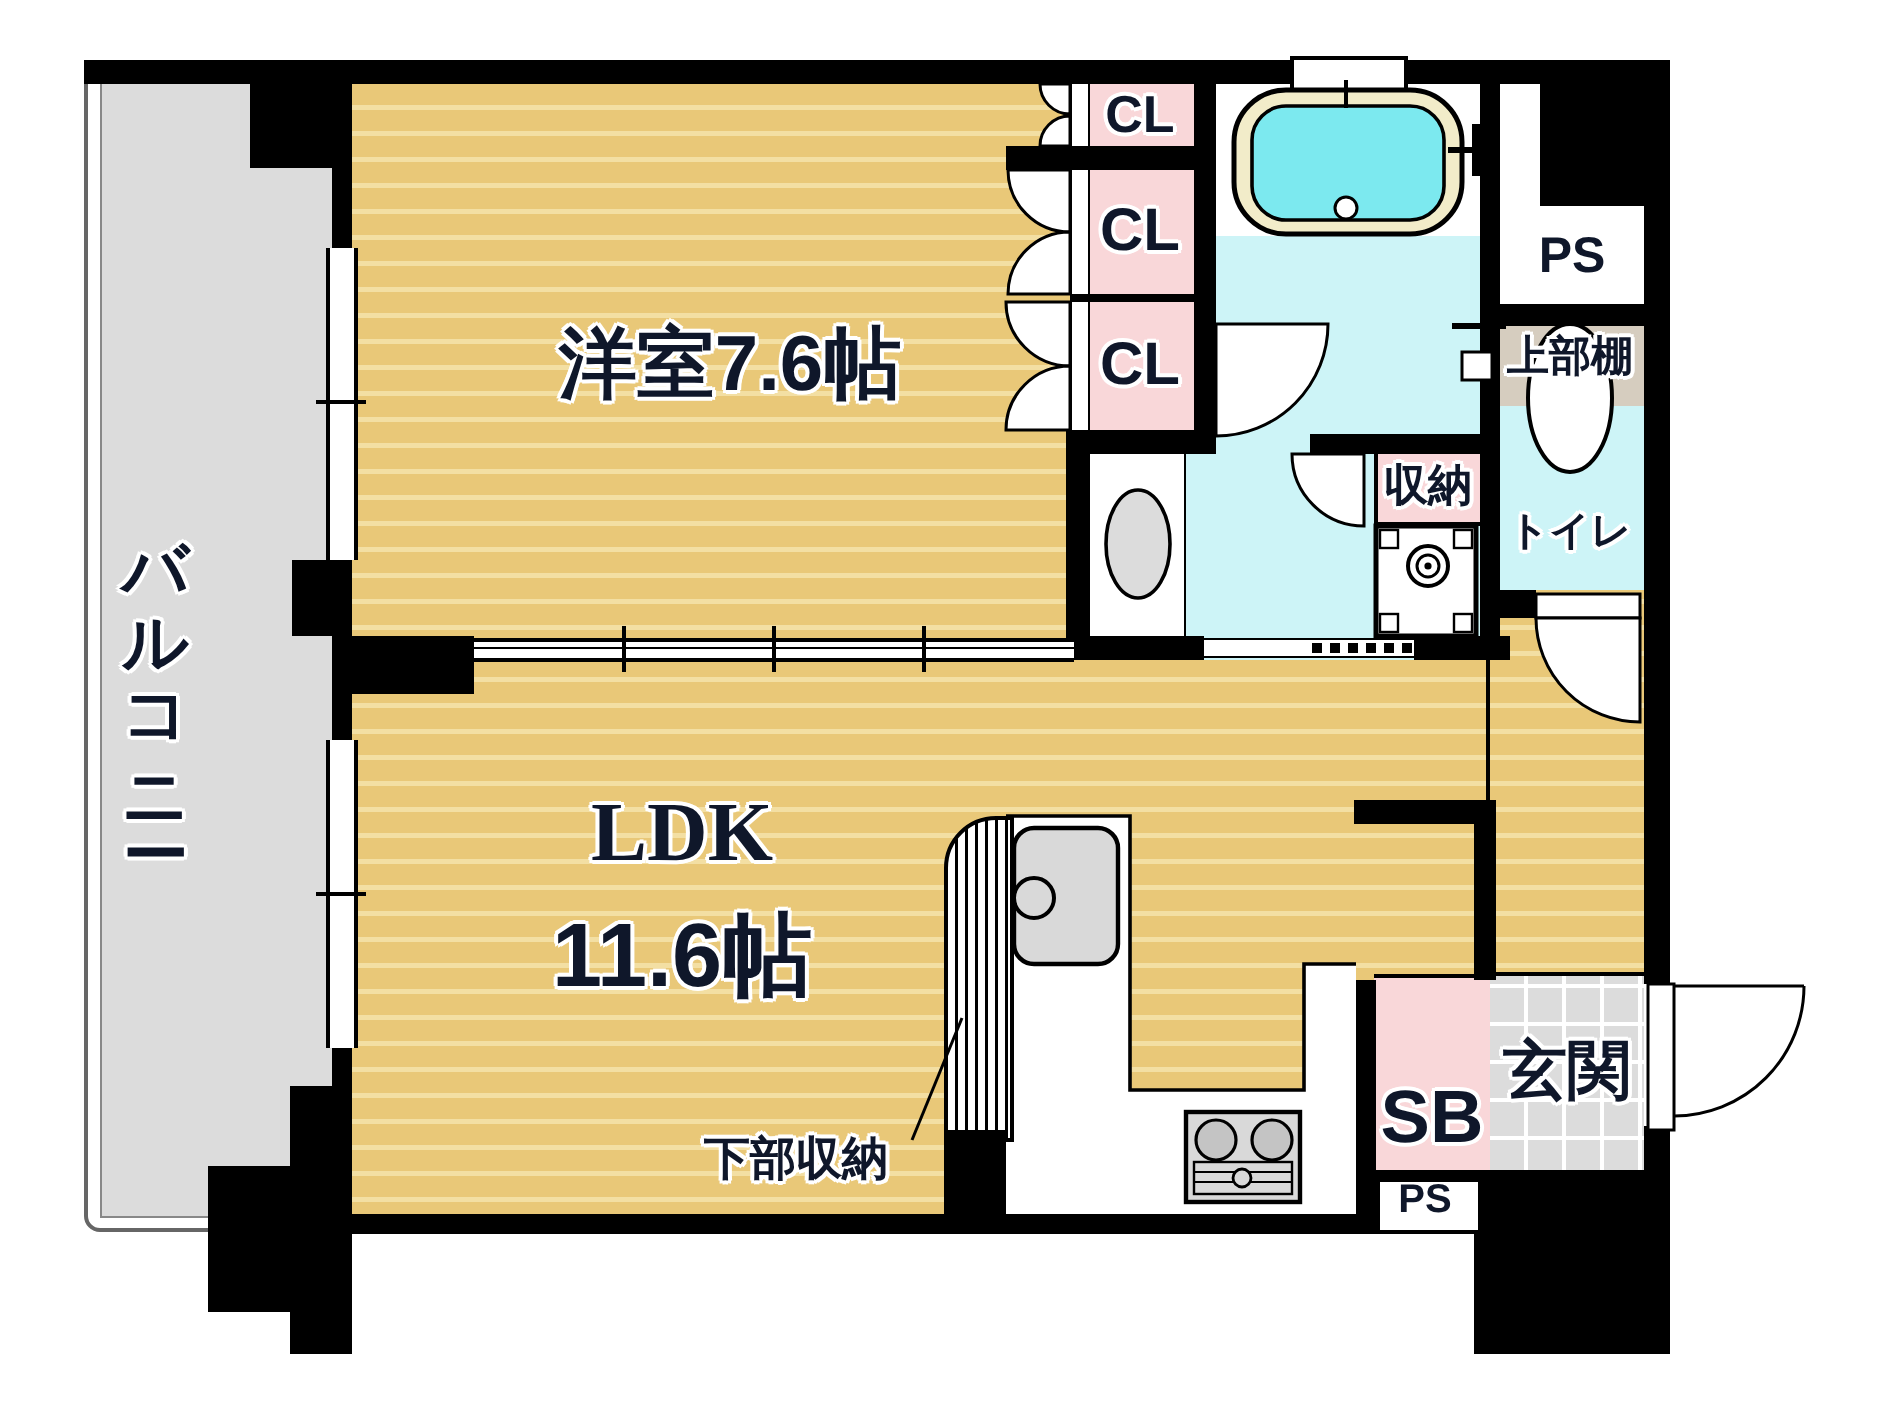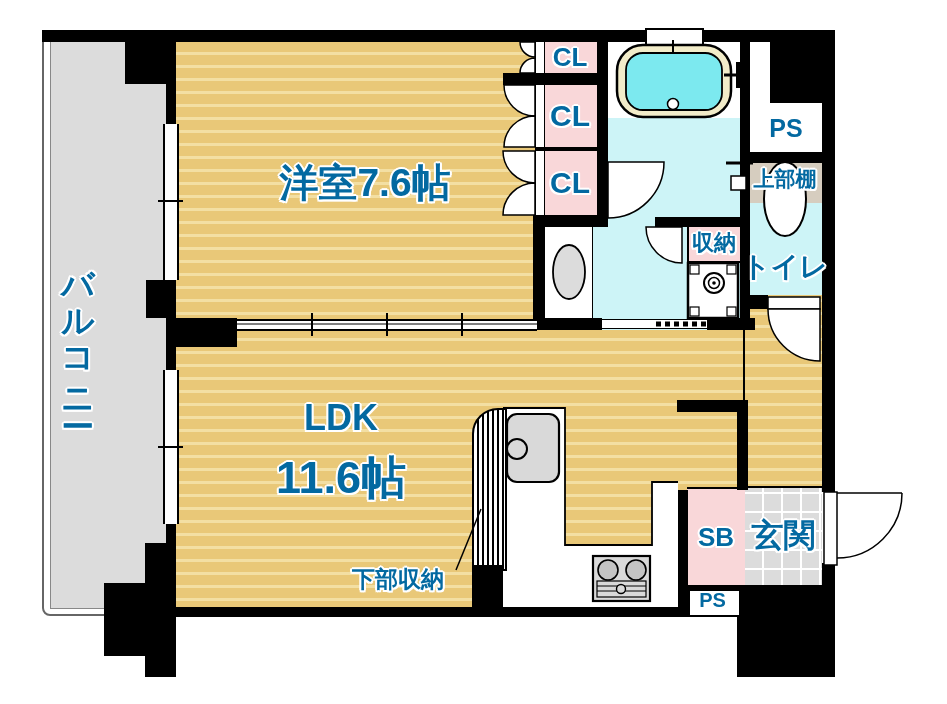--- a/index.html
+++ b/index.html
@@ -20,21 +20,21 @@
   .tile{
     background-color:#dcdcdc;
     background-image:
       repeating-linear-gradient(0deg,transparent 0 17px,#ffffff 17px 19px),
       repeating-linear-gradient(90deg,transparent 0 17px,#ffffff 17px 19px);
   }
   .vstripes{
     background:repeating-linear-gradient(90deg,#ffffff 0 3.5px,#000 3.5px 5px);
   }
   .lbl{
-    position:absolute;z-index:50;color:#0369a1;font-weight:600;
+    position:absolute;z-index:50;color:#0f172a;font-weight:600;
     display:flex;align-items:center;justify-content:center;text-align:right;
     white-space:nowrap;line-height:1.08;
     text-shadow:2px 0 0 #fff,-2px 0 0 #fff,0 2px 0 #fff,0 -2px 0 #fff,
       1.5px 1.5px 0 #fff,-1.5px 1.5px 0 #fff,1.5px -1.5px 0 #fff,-1.5px -1.5px 0 #fff;
   }
   .plain{text-shadow:none;}
   .vert{writing-mode:vertical-rl;text-orientation:upright;letter-spacing:3px;}
   svg.overlay{position:absolute;left:0;top:0;z-index:40;pointer-events:none;}
   .win{position:absolute;background:#fff;border-left:2px solid #000;border-right:2px solid #000;z-index:35;}
   .band{position:absolute;background:#fff;border-top:2px solid #000;border-bottom:2px solid #000;z-index:35;}
@@ -200,27 +200,27 @@
 
     <line x1="656" y1="324" x2="706" y2="324" stroke="#000" stroke-width="5" stroke-dasharray="5,4"></line>
 
     <line x1="744" y1="330" x2="744" y2="401" stroke="#000" stroke-width="2"></line>
 
     <line x1="456" y1="570" x2="481" y2="509" stroke="#000" stroke-width="1.5"></line>
   </svg>
 
   <div class="lbl vert" style="left:55px;top:222px;width:46px;height:215px;font-size:33px;">バルコニー</div>
   <div class="lbl" style="left:205px;top:152px;width:320px;height:62px;font-size:39px;">洋室7.6帖</div>
-  <div class="lbl" style="left:208px;top:390px;width:266px;height:56px;font-size:36px;">LDK</div>
+  <div class="lbl" style="left:208px;top:390px;width:266px;height:56px;font-size:42px;font-family:Liberation Serif, serif;">LDK</div>
   <div class="lbl" style="left:208px;top:450px;width:266px;height:56px;font-size:45px;">11.6帖</div>
   <div class="lbl" style="left:543px;top:42px;width:54px;height:31px;font-size:26px;">CL</div>
   <div class="lbl" style="left:543px;top:85px;width:54px;height:62px;font-size:30px;">CL</div>
   <div class="lbl" style="left:543px;top:151px;width:54px;height:64px;font-size:30px;">CL</div>
   <div class="lbl plain" style="left:750px;top:110px;width:72px;height:36px;font-size:25px;">PS</div>
   <div class="lbl" style="left:740px;top:164px;width:90px;height:30px;font-size:21px;">上部棚</div>
-  <div class="lbl" style="left:740px;top:249px;width:90px;height:36px;font-size:28px;">トイレ</div>
+  <div class="lbl" style="left:740px;top:249px;width:90px;height:36px;font-size:20px;">トイレ</div>
   <div class="lbl" style="left:685px;top:228px;width:58px;height:30px;font-size:22px;">収納</div>
   <div class="lbl" style="left:336px;top:563px;width:124px;height:32px;font-size:23px;">下部収納</div>
-  <div class="lbl" style="left:687px;top:518px;width:58px;height:38px;font-size:26px;">SB</div>
+  <div class="lbl" style="left:687px;top:540px;width:58px;height:38px;font-size:37px;">SB</div>
   <div class="lbl" style="left:745px;top:515px;width:77px;height:40px;font-size:32px;">玄関</div>
   <div class="lbl plain" style="left:688px;top:589px;width:49px;height:24px;font-size:20px;">PS</div>
 
 </div>
 
 </body></html>

